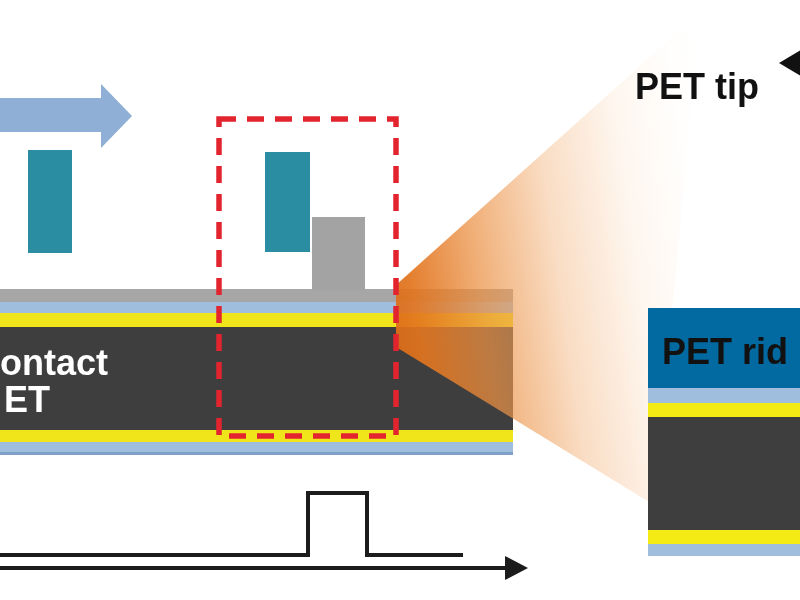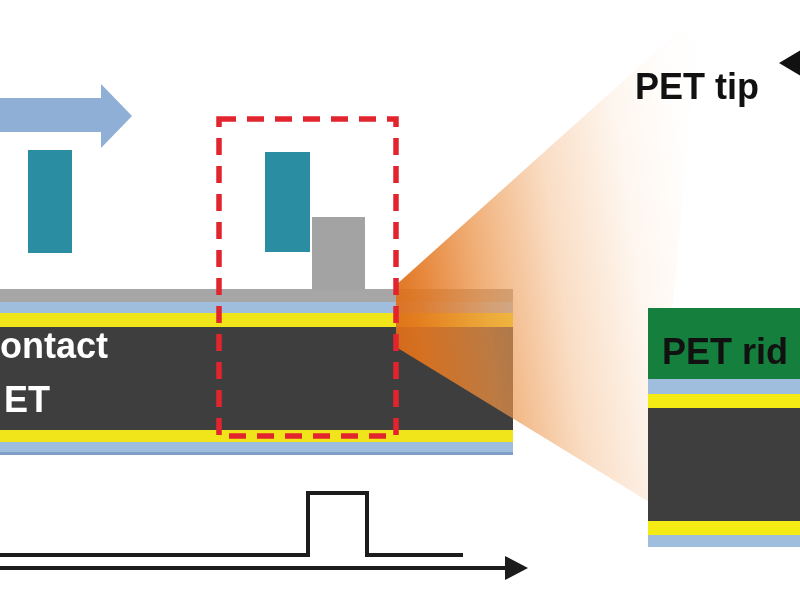--- a/index.html
+++ b/index.html
@@ -18,41 +18,41 @@
   .ridge-block{left:312px;top:217px;width:53px;height:73px;background:#A3A3A3;z-index:2;}
   
   .layer{left:0;width:513px;z-index:1;}
   .l-gray   {top:289px;height:13px;background:#A6A6A6;}
   .l-blue   {top:302px;height:11px;background:#9FBDDC;}
   .l-yellow {top:313px;height:14px;background:#F0E41A;}
   .l-dark   {top:327px;height:103px;background:#3E3E3E;}
   .l-yellow2{top:430px;height:12px;background:#F0E41A;}
   .l-blue2  {top:442px;height:13px;background:#9FBDDC;border-bottom:3px solid #7E9FC6;box-sizing:border-box;}
   .stack-text{color:#FFFFFF;font-weight:bold;font-size:36px;line-height:36px;white-space:nowrap;z-index:3;}
-  .stack-line1{left:0;top:328px;}
+  .stack-line1{left:0;top:345px;}
   .stack-line2{left:4px;top:382px;}
   
   .beam{
     left:396px;top:10px;width:314px;height:550px;z-index:4;
     background:linear-gradient(82deg,
       rgba(214,98,18,0.97) 0%,
       rgba(226,117,31,0.92) 14%,
       rgba(235,146,70,0.72) 32%,
       rgba(243,180,125,0.45) 52%,
       rgba(250,214,180,0.22) 72%,
       rgba(255,240,228,0.08) 88%,
       rgba(255,255,255,0) 100%);
     clip-path:polygon(0px 275px, 304px 2px, 258px 495px, 0px 337px);
   }
   
   .overlay{left:0;top:0;width:800px;height:600px;z-index:5;pointer-events:none;}
   
   .inset{left:648px;top:308px;width:152px;height:246px;z-index:6;}
   .inset > div{width:152px;}
-  .i-cap    {height:71px;background:#15803d;position:relative;}
+  .i-cap    {height:80px;background:#0369a1;position:relative;}
   .i-blue   {height:15px;background:#9FBDDC;}
   .i-yellow {height:14px;background:#F5EB14;}
   .i-dark   {height:113px;background:#3E3E3E;}
   .i-yellow2{height:14px;background:#F5EB14;}
   .i-blue2  {height:12px;background:#9FBDDC;}
   .inset-label{position:absolute;left:14px;top:26px;color:#111;font-weight:bold;font-size:36px;line-height:36px;white-space:nowrap;}
   
   .tip-label{left:635px;top:41px;color:#111;font-weight:bold;font-size:36px;line-height:36px;white-space:nowrap;z-index:7;margin-top:28px;}
   .tip-pointer{left:779px;top:50px;width:0;height:0;z-index:7;
     border-right:22px solid #111;border-top:13px solid transparent;border-bottom:13px solid transparent;}

